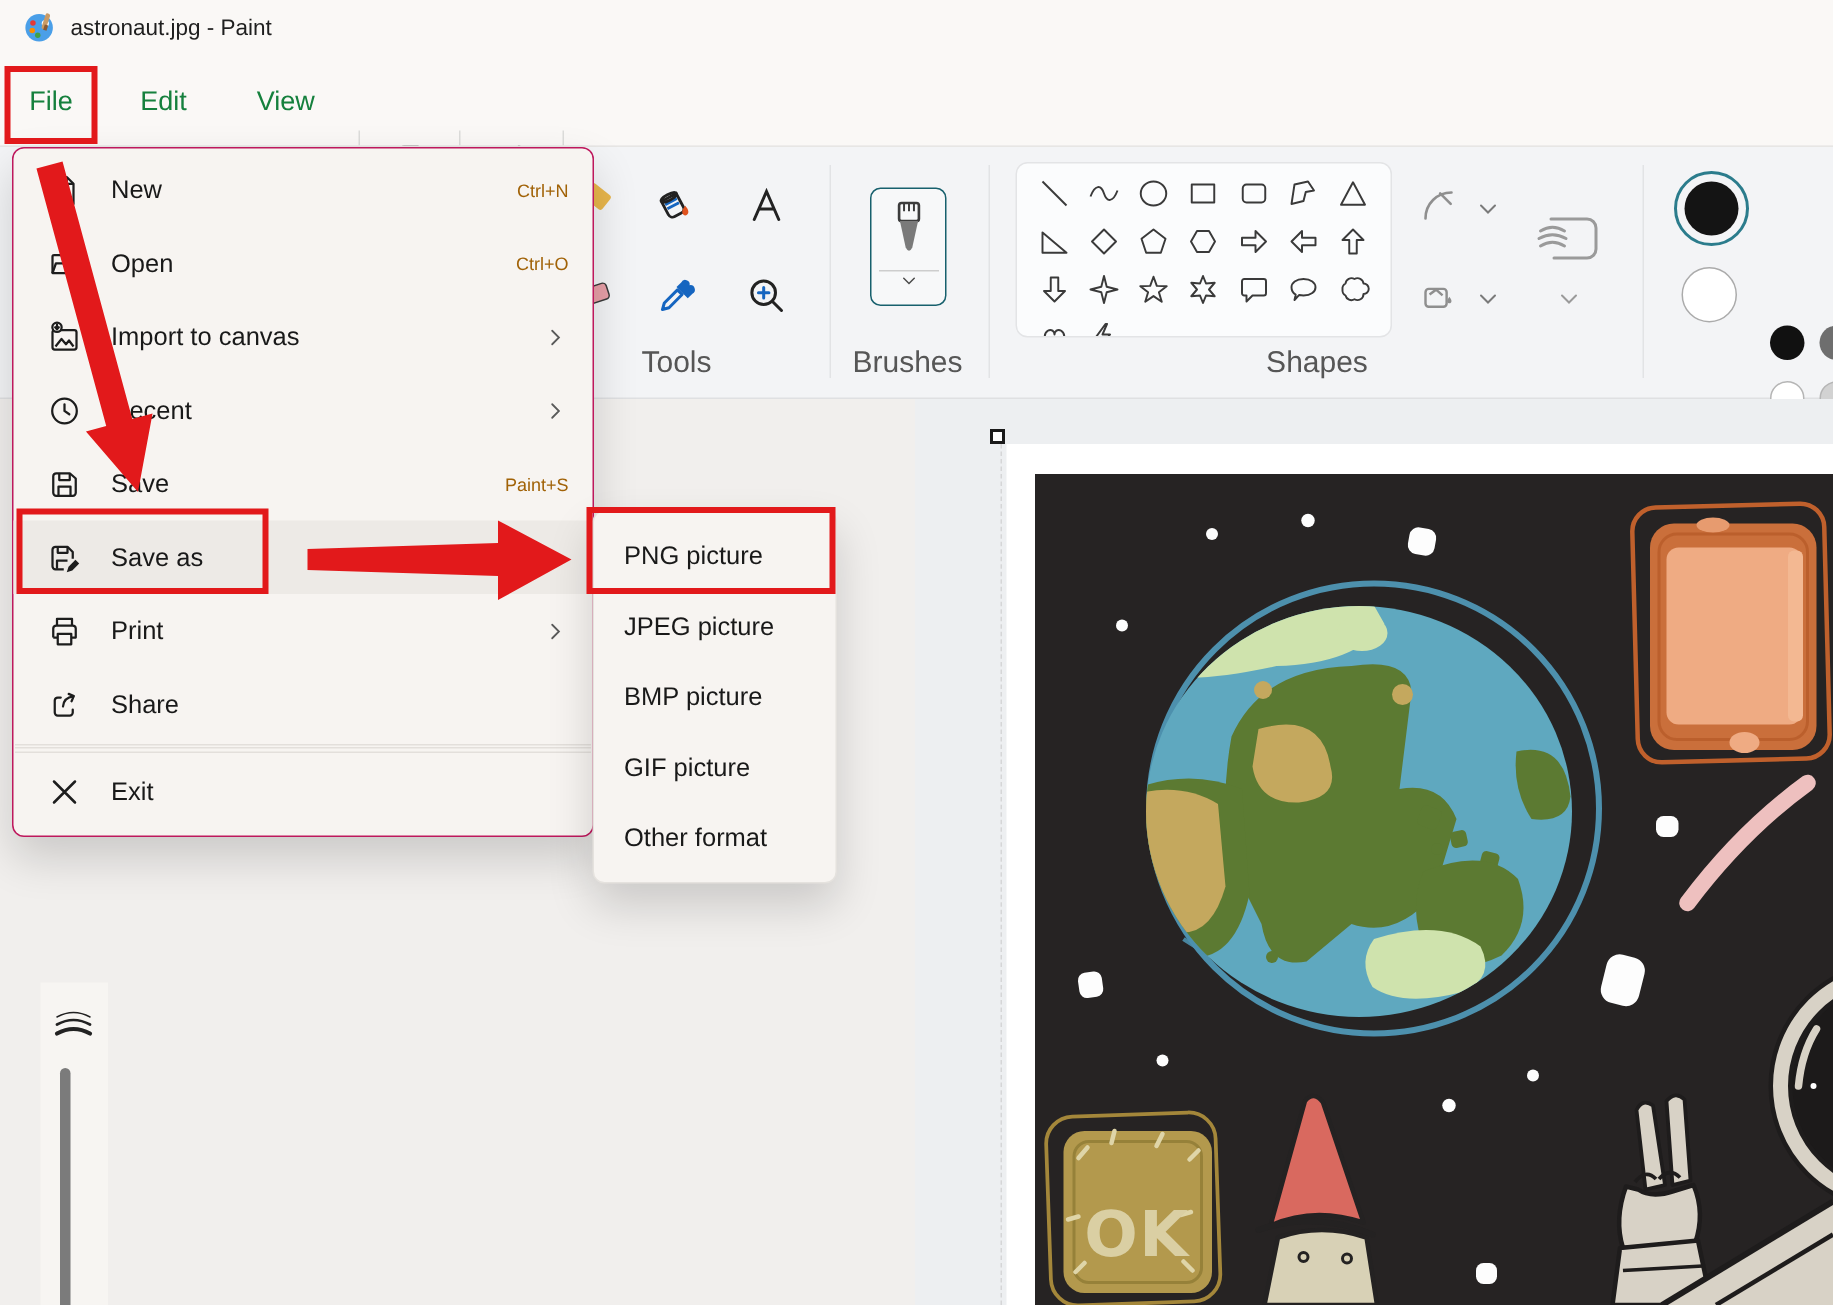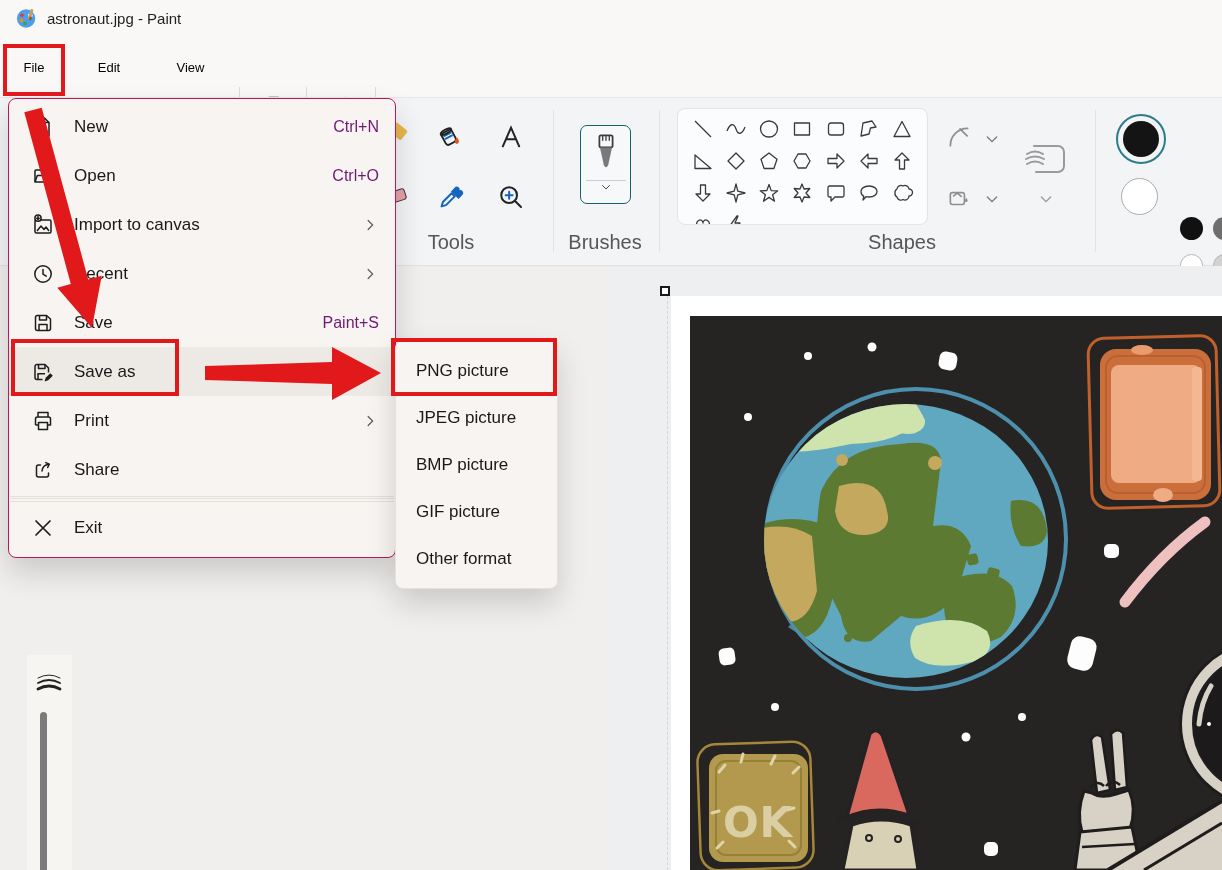--- a/index.html
+++ b/index.html
@@ -6,21 +6,21 @@
   body{width:1222px;height:870px;position:relative;overflow:hidden;
        font-family:"Liberation Sans","DejaVu Sans",sans-serif;
        background:#f1efed;-webkit-font-smoothing:antialiased;}
   
   .titlebar{position:absolute;left:0;top:0;width:100%;height:36px;background:#faf8f6;
             display:flex;align-items:center;}
   .titlebar .logo{margin-left:16px;width:22px;height:22px;}
   .titlebar .title{margin-left:9px;font-size:15px;color:#1f1f1f;}
   .menubar{position:absolute;left:0;top:36px;width:100%;height:61px;background:#faf8f6;}
   .mbtn{position:absolute;top:9px;height:44px;display:flex;align-items:center;justify-content:center;
-        font-size:13px;color:#000000;border-radius:5px;}
+        font-size:18px;color:#15803d;border-radius:5px;}
   .mbtn.file{left:3px;width:62px;}
   .mbtn.edit{left:84px;width:50px;}
   .mbtn.view{left:162px;width:57px;}
   .tsep{position:absolute;top:51px;width:1px;height:40px;background:#dcdcda;}
   .tico{position:absolute;top:55px;width:28px;height:28px;display:flex;align-items:center;justify-content:center;}
   .ribbon{position:absolute;left:0;top:97px;width:100%;height:169px;background:#f3f4f6;
           border-top:1px solid #e7e6e4;border-bottom:1px solid #dfe0e2;box-sizing:border-box;}
   .rlabel{position:absolute;top:133px;font-size:20px;color:#565656;transform:translateX(-50%);text-align:right;}
   .rico{position:absolute;width:34px;height:34px;display:flex;align-items:center;justify-content:center;}
   .vsep{position:absolute;top:12px;width:1px;height:142px;background:#e2e3e5;}
@@ -48,21 +48,21 @@
   .canvasdash{position:absolute;left:667px;top:296px;width:1px;height:574px;
               border-left:1px dashed #c6c6c6;opacity:.6;}
   .handle{position:absolute;left:660px;top:286px;width:10px;height:10px;background:#ffffff;
           border:2px solid #1a1a1a;box-sizing:border-box;}
   
   .filemenu{position:absolute;left:8px;top:98px;width:388px;background:#f7f4f1;border:1px solid #be185d;
             border-radius:8px;box-shadow:0 14px 30px rgba(0,0,0,.16);padding:3px 0 5px 0;z-index:40;box-sizing:border-box;}
   .mrow{height:49px;display:flex;align-items:center;padding:0 16px 0 22px;gap:19px;font-size:17px;color:#191919;}
   .mrow.hl{background:#edeae6;}
   .mi{width:24px;height:24px;flex:0 0 24px;display:flex;align-items:center;justify-content:center;}
-  .ms{margin-left:auto;color:#701a75;font-size:16px;}
+  .ms{margin-left:auto;color:#a16207;font-size:12px;}
   .mc{margin-left:auto;width:18px;height:18px;}
   .msep{height:1px;background:#e3dfdb;margin:1.5px 1px;}
   .submenu{position:absolute;left:395px;top:340px;width:163px;background:#f7f4f1;border:1px solid #e5e2de;
            border-radius:8px;box-shadow:0 14px 30px rgba(0,0,0,.16);padding:6px 0;z-index:45;box-sizing:border-box;}
   .srow{height:47px;display:flex;align-items:center;padding:0 10px 0 20px;font-size:17px;color:#191919;}
   
   .annobox{position:absolute;border:4px solid #e2191b;box-sizing:border-box;z-index:60;}
   .annoarrow{position:absolute;z-index:60;}
 </style>
 </head>
@@ -275,21 +275,21 @@
         <svg width="24" height="24" viewBox="0 0 24 24" fill="none" stroke="#3a3a3a" stroke-width="1.3" stroke-linejoin="round">
           <path d="M12,21C5,15 4,10 7.5,7.5C10,6 12,8 12,10C12,8 14,6 16.5,7.5C20,10 19,15 12,21Z"></path>
         </svg>
       </div>
       <div class="shapecell">
         <svg width="24" height="24" viewBox="0 0 24 24" fill="none" stroke="#3a3a3a" stroke-width="1.3" stroke-linejoin="round">
           <path d="M13,3L5,14h5l-2,7l8,-11h-5l3,-7z"></path>
         </svg>
       </div>
     </div>
-  <div class="rlabel" style="left:902px;">Shapes</div>
+  <div class="rlabel" style="left:878px;">Shapes</div>
 
   <div class="rico" style="left:944px;top:25px;width:30px;height:28px;">
     <svg width="26" height="26" viewBox="0 0 24 24" fill="none" stroke="#8f8f8f" stroke-width="1.6" stroke-linecap="round">
       <path d="M4,20c0,-9 7,-16 16,-16"></path>
         <path d="M13,4.5l6.5,6.5"></path>
     </svg>
   </div>
   <svg class="ddchev" style="left:984px;top:33px;" viewBox="0 0 24 24" fill="none" stroke="#7a7a7a" stroke-width="2" stroke-linecap="round">
       <path d="M5,9l7,7 7,-7"></path>
     </svg>

